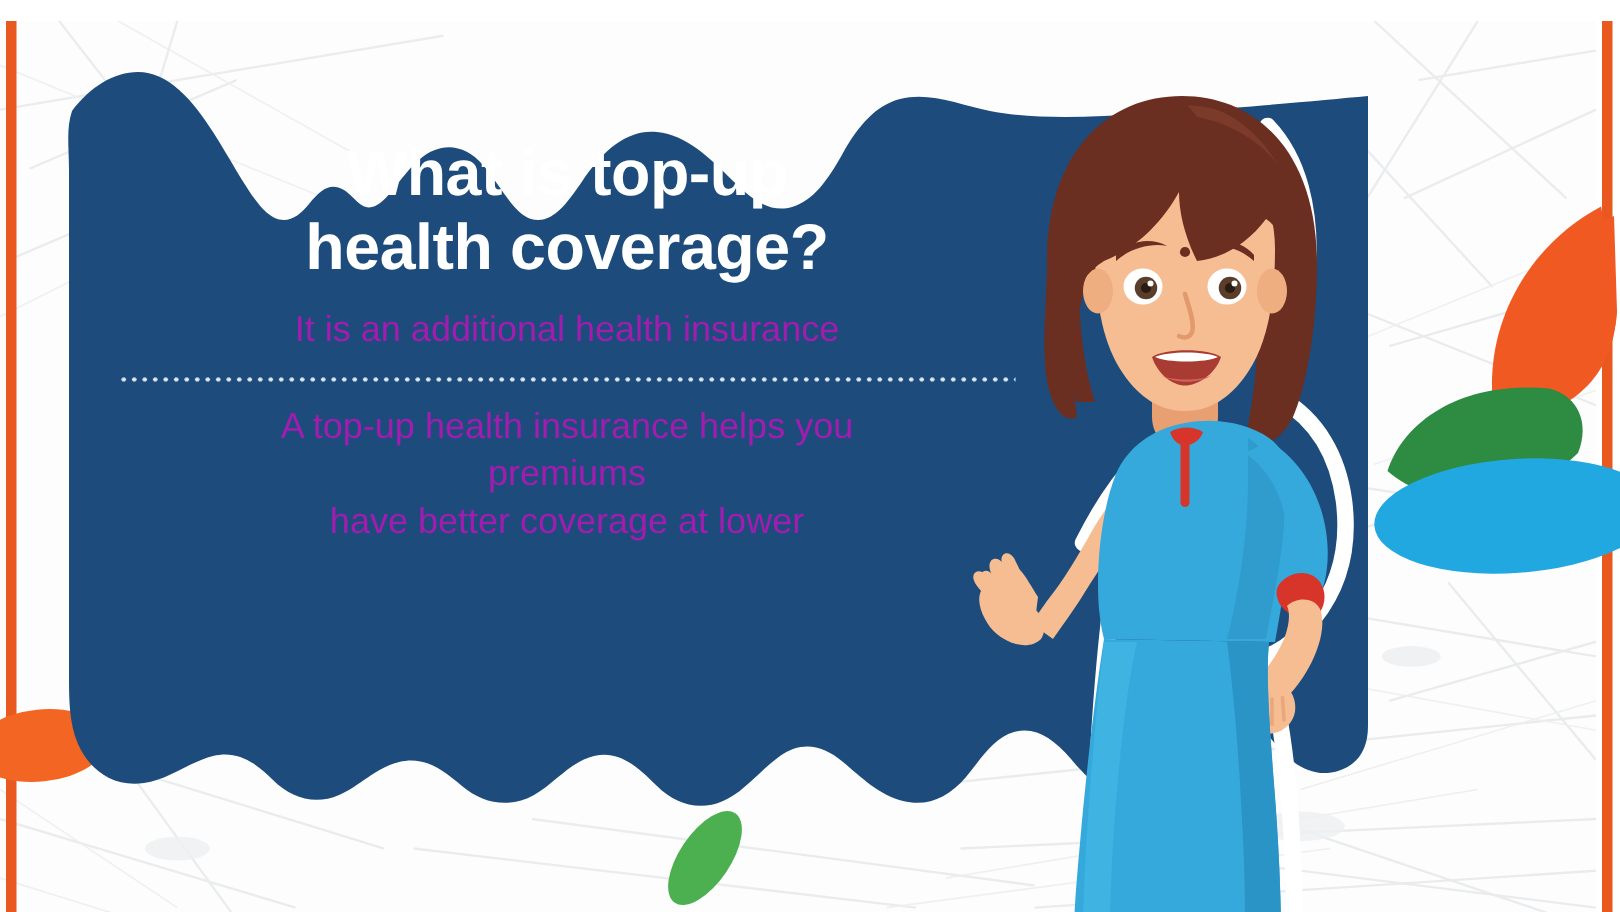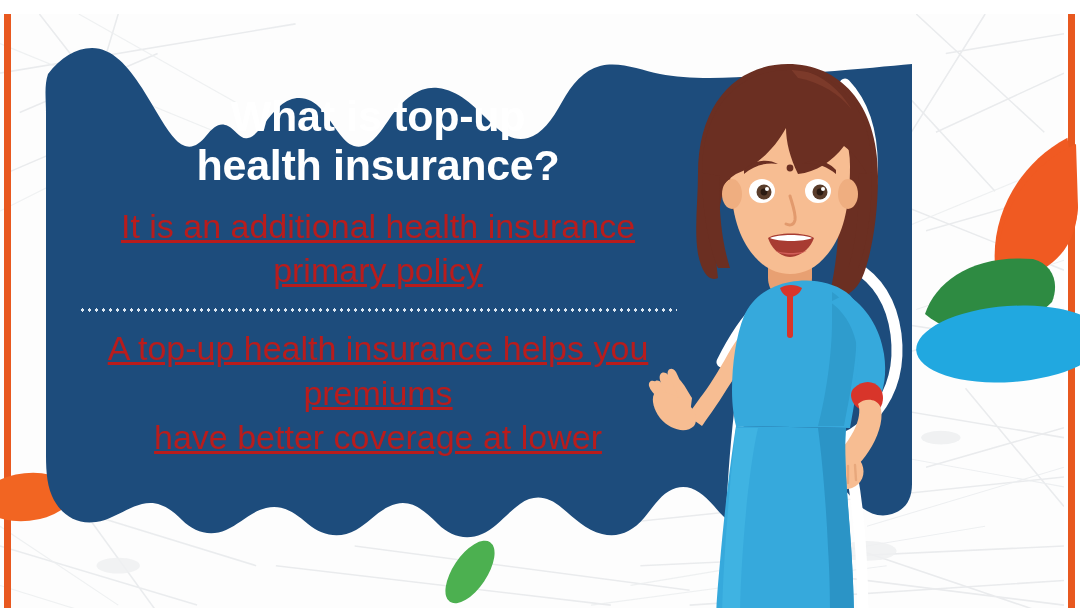--- a/index.html
+++ b/index.html
@@ -22,22 +22,22 @@
   .panel-wrap{position:absolute;left:0;top:0;width:1080px;height:608px;}
 
   
   .textblock{position:absolute;left:48px;top:78px;width:660px;text-align:center;}
   .headline{
     color:#ffffff;font-weight:bold;font-size:43px;line-height:1.14;
     letter-spacing:-0.3px;margin:0 0 14px 0;padding:0;
   }
   .headline .hl-line{display:block;}
   .para{
-    color:#b91c1c;font-size:34px;line-height:1.30;font-weight:400;
-    margin:0;padding:0;text-decoration:underline;
+    color:#a21caf;font-size:24px;line-height:1.30;font-weight:400;
+    margin:0;padding:0;
   }
   .para .p-line{display:block;}
   .para-1{margin-top:6px;}
   .dotted{
     margin:16px auto 14px auto;width:598px;height:4px;
     background-image:radial-gradient(circle, #dbe7f2 0 1.5px, rgba(0,0,0,0) 1.6px);
     background-size:7px 4px;background-repeat:repeat-x;background-position:0 50%;
   }
   .para-2{margin-top:12px;}
 
@@ -155,26 +155,25 @@
       C76,511 60,500 52,482
       C46,468 46,452 46,436
       L46,100
       C46,84 44,72 48,60 Z"></path>
   </svg>
 
   <div class="textblock">
 
     <h1 class="headline">
       <span class="hl-line">What is top-up</span>
-      <span class="hl-line">health insurance?</span>
+      <span class="hl-line">health coverage?</span>
     </h1>
 
     <p class="para para-1">
       <span class="p-line">It is an additional health insurance</span>
-      <span class="p-line">primary policy</span>
     </p>
 
     <div class="dotted"></div>
 
     <p class="para para-2">
       <span class="p-line">A top-up health insurance helps you</span>
       <span class="p-line">premiums</span>
       <span class="p-line">have better coverage at lower</span>
     </p>
   </div>

